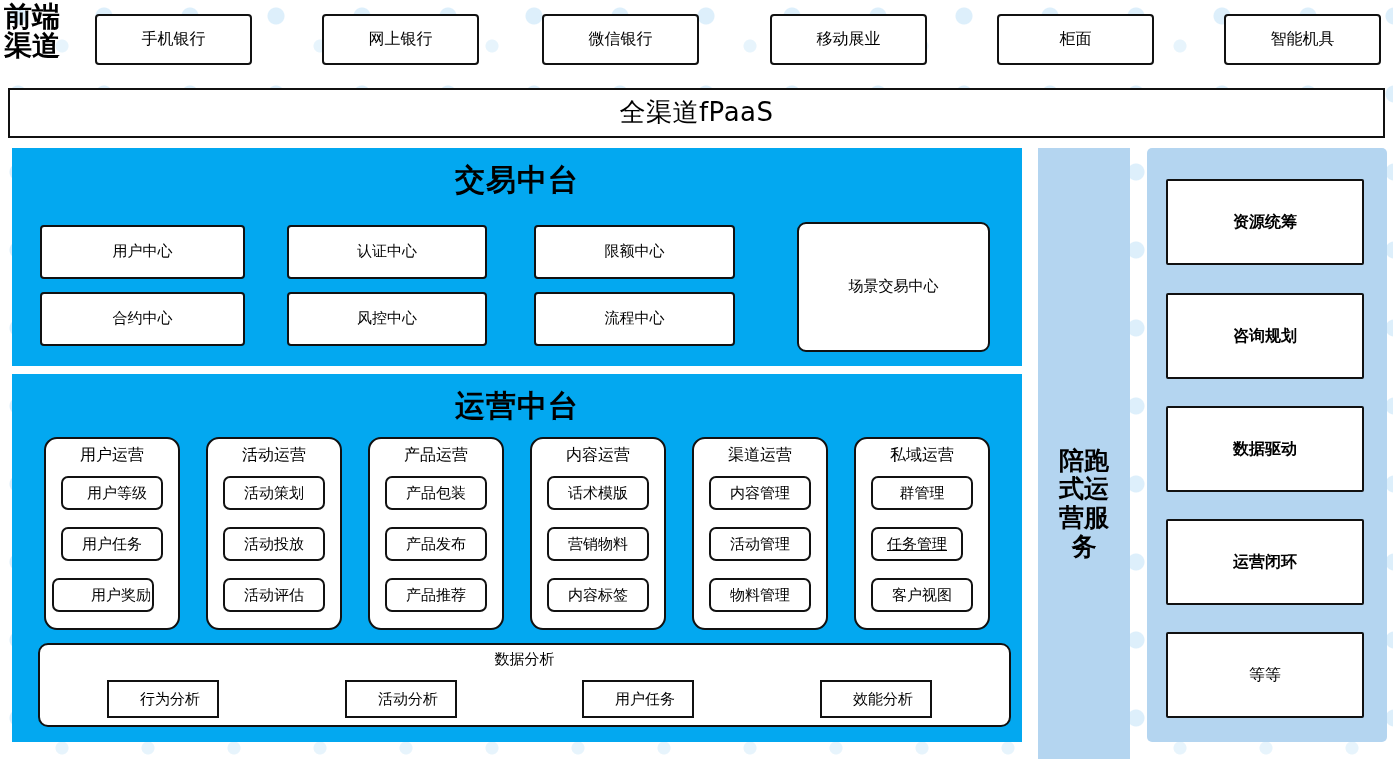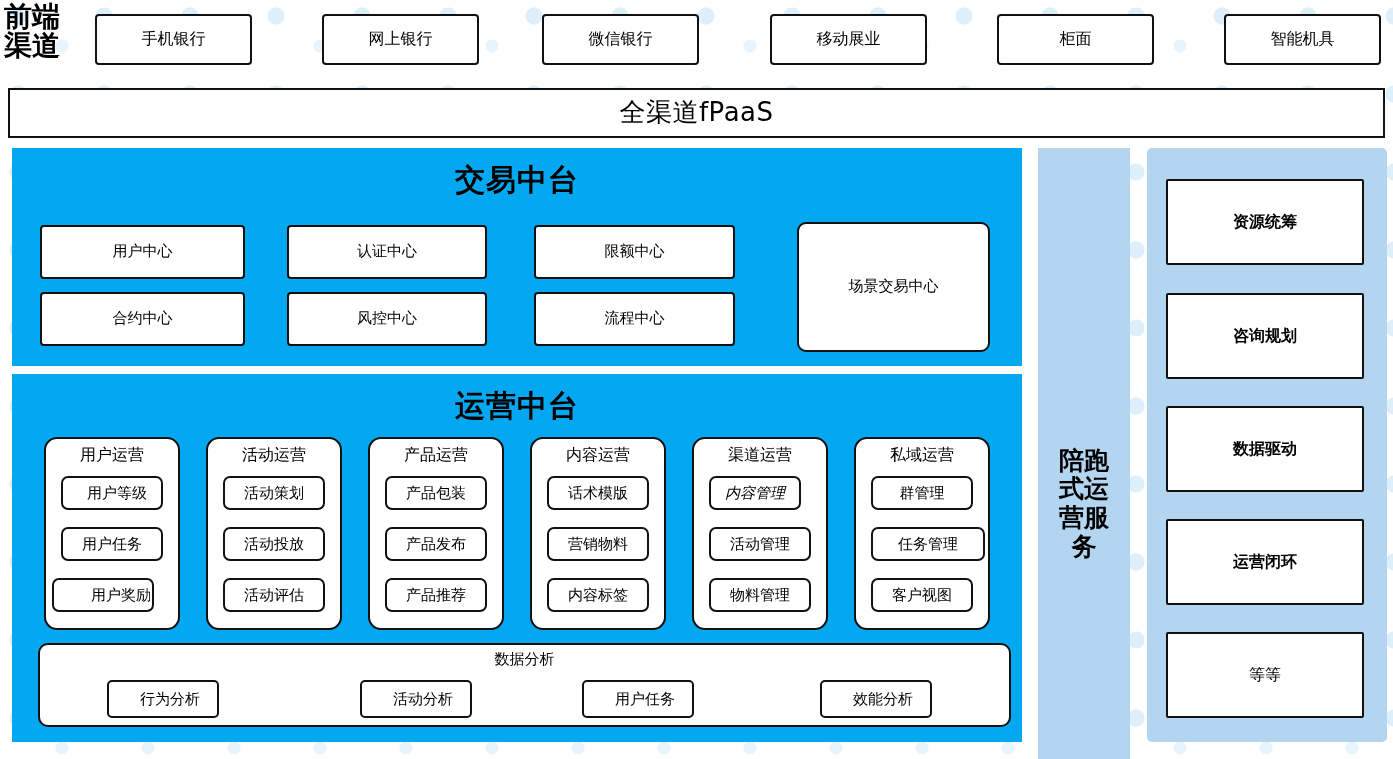--- a/index.html
+++ b/index.html
@@ -124,21 +124,21 @@
     position: absolute; left: 0; right: 0; top: 5px;
     text-align: center; font-size: 15px; color: #000;
   }
   .da-item {
     position: absolute;
     top: 35px;
     height: 38px;
     width: 112px;
     background: #fff;
     border: 2.5px solid #111;
-    border-radius: 5px;
+    border-radius: 0;
     display: flex; align-items: center; justify-content: center;
     font-size: 15px; color: #000; padding-left: 14px;
   }
 
   
   #service-col {
     position: absolute;
     left: 1038px; top: 148px;
     width: 92px; height: 712px;
     background: #b4d5f0;
@@ -239,35 +239,35 @@
   <div class="op-group" style="left:530px; top:437px; width:136px; height:193px;">
     <div class="op-title">内容运营</div>
   </div>
   <div class="op-item" style="left:547px; top:476px; width:102px;">话术模版</div>
   <div class="op-item" style="left:547px; top:527px; width:102px;">营销物料</div>
   <div class="op-item" style="left:547px; top:578px; width:102px;">内容标签</div>
 
   <div class="op-group" style="left:692px; top:437px; width:136px; height:193px;">
     <div class="op-title">渠道运营</div>
   </div>
-  <div class="op-item" style="left:709px; top:476px; width:92px;font-style:italic;">内容管理</div>
+  <div class="op-item" style="left:709px; top:476px; width:102px;">内容管理</div>
   <div class="op-item" style="left:709px; top:527px; width:102px;">活动管理</div>
   <div class="op-item" style="left:709px; top:578px; width:102px;">物料管理</div>
 
   <div class="op-group" style="left:854px; top:437px; width:136px; height:193px;">
     <div class="op-title">私域运营</div>
   </div>
   <div class="op-item" style="left:871px; top:476px; width:102px;">群管理</div>
-  <div class="op-item" style="left:871px; top:527px; width:114px;">任务管理</div>
+  <div class="op-item" style="left:871px; top:527px; width:92px;text-decoration:underline;">任务管理</div>
   <div class="op-item" style="left:871px; top:578px; width:102px;">客户视图</div>
 
   <div id="data-analysis">
     <div id="da-title">数据分析</div>
     <div class="da-item" style="left:67px;">行为分析</div>
-    <div class="da-item" style="left:320px;">活动分析</div>
+    <div class="da-item" style="left:305px;">活动分析</div>
     <div class="da-item" style="left:542px;">用户任务</div>
     <div class="da-item" style="left:780px;">效能分析</div>
   </div>
 
   <div id="service-col">
     <div id="service-col-label">陪跑式运营服务</div>
   </div>
 
   <div id="right-panel">
     <div class="rp-box rp-bold" style="top:31px;">资源统筹</div>

